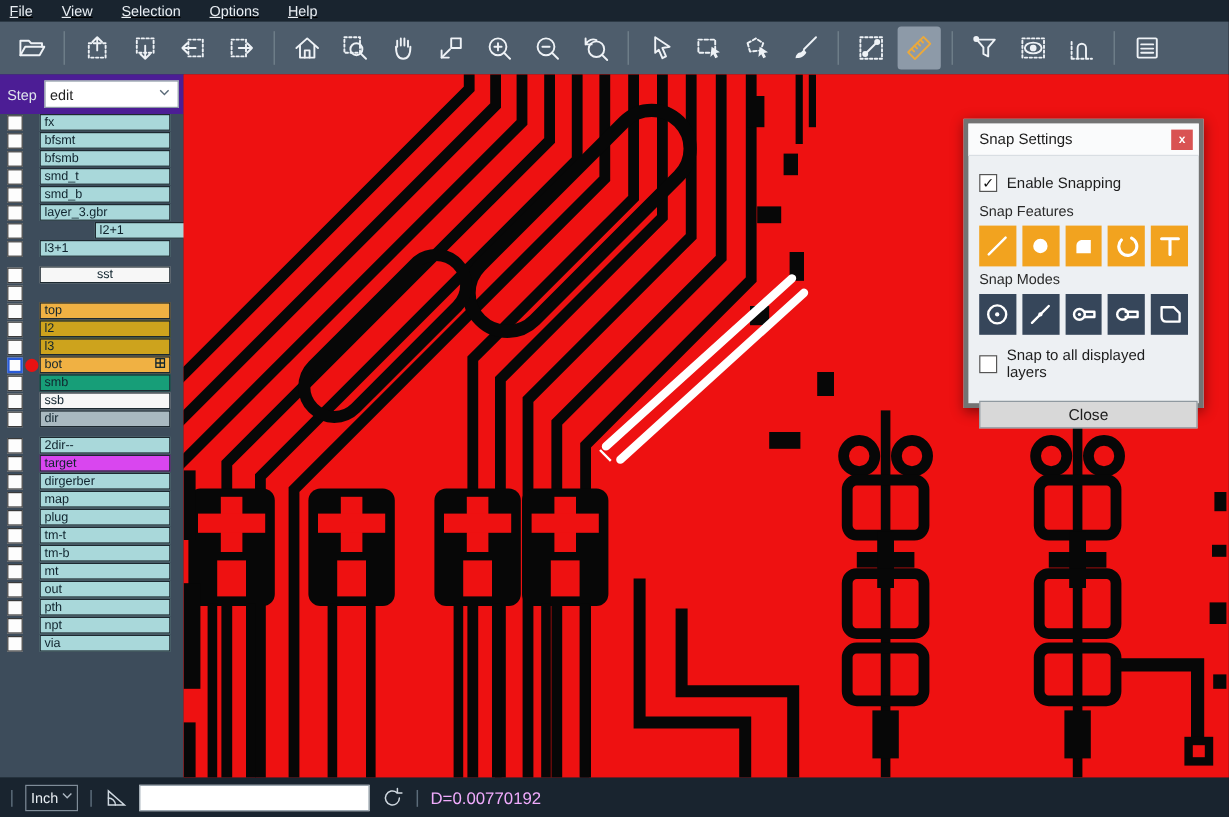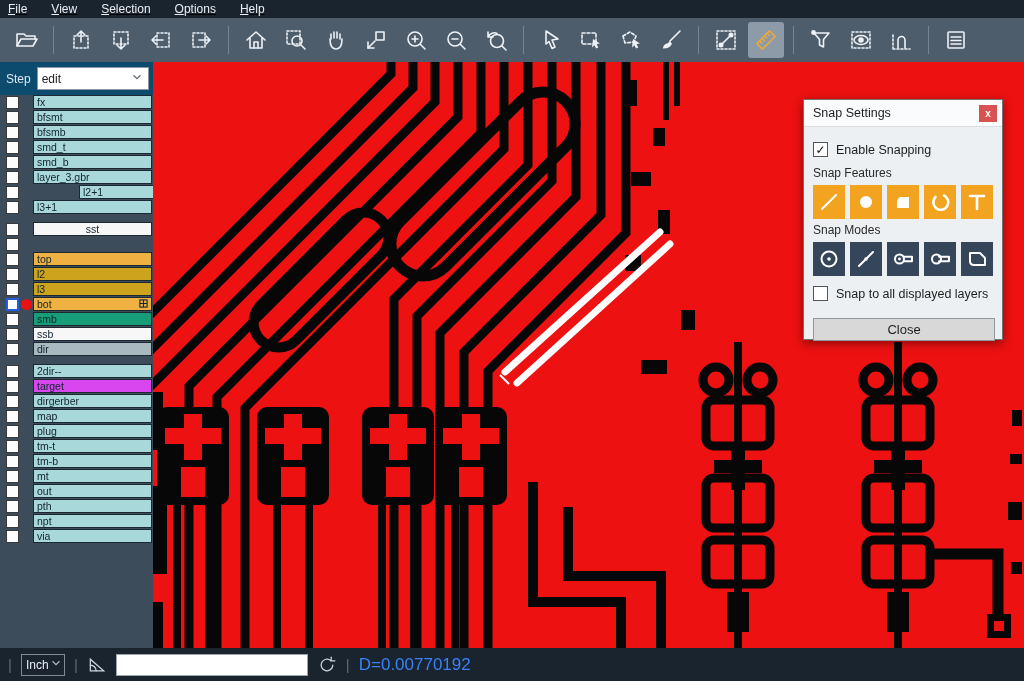--- a/index.html
+++ b/index.html
@@ -17,52 +17,52 @@
              display:flex; align-items:center; padding-left:8px; gap:4px; }
   .tbtn { width:36px; height:36px; display:flex; align-items:center; justify-content:center;
           color:#eef2f6; background:transparent; border:none; border-radius:3px; }
   .tbtn svg { width:24px; height:24px; fill:none; stroke:currentColor; stroke-width:1.6;
               stroke-linecap:round; stroke-linejoin:round; }
   .tbtn.active { background:#8d9aa8; color:#eba93c; }
   .tsep { width:1px; height:28px; background:#76858f; margin:0 5px; }
 
   
   #sidebar { position:absolute; left:0; top:62px; width:153px; height:586px; background:#3d4c5b; }
-  #steprow { height:33px; background:#0c4a6e; display:flex; align-items:center; padding-left:6px; gap:6px; }
+  #steprow { height:33px; background:#4c1d95; display:flex; align-items:center; padding-left:6px; gap:6px; }
   #steprow .lbl { color:#dfe6ec; font-size:12px; }
   .selectbox { background:#fff; border:1px solid #8b98a3; height:23px; display:flex; align-items:center;
                justify-content:space-between; padding:0 4px; font-size:12px; color:#222; }
   #step-select { width:112px; }
   .chev svg { width:14px; height:14px; stroke:#5a6a78; fill:none; stroke-width:2; }
   .lgroup { margin-bottom:7px; }
   .lgroup.g3 { margin-top:5px; }
   .lrow { position:relative; height:15px; }
   .lchk { position:absolute; left:6px; top:1px; width:13px; height:13px; background:#fdfdfd;
           border:1px solid #3a3a3a; }
   .lchk.sel { border:2px solid #2a5bd7; }
   .ldot { position:absolute; left:21px; top:2px; width:11px; height:11px; border-radius:50%; background:#e81212; }
-  .lcell { position:absolute; left:33px; top:0; width:119px; height:14px; border:1px solid #1d2930;
+  .lcell { position:absolute; left:33px; top:0; width:109px; height:14px; border:1px solid #1d2930;
            font-size:10.5px; color:#10242e; padding:0 3px; display:flex; align-items:center;
            justify-content:space-between; overflow:hidden; white-space:nowrap; }
   .lcell svg { width:9px; height:9px; stroke:#10242e; stroke-width:1.2; fill:none; flex:none; }
   #sb-info { position:absolute; left:0; top:487px; width:153px; height:99px; background:#7d92a1; }
   #sb-info .div { position:absolute; left:0; top:53px; width:153px; height:1px; background:#a5b6c2; }
   #sb-info .coord { position:absolute; left:7px; color:#f3f7fa; font-size:13.5px; }
   #sb-info .cx { top:58px; } #sb-info .cy { top:77px; }
 
   
   #canvas { position:absolute; left:153px; top:62px; width:871px; height:586px; background:#ee1111; }
   #canvas svg { display:block; --red:#ee1111; --blk:#070707; --wht:#ffffff; }
   .cb { fill:var(--red); } .ck { fill:var(--blk); }
   .ts { stroke:var(--blk); fill:none; stroke-width:9; }
   .tw { stroke:var(--wht); fill:none; }
 
   
   #dialog { position:absolute; left:803px; top:99px; width:200px; height:241px; background:#edf0f3;
-            border:1px solid #737373; box-shadow:0 3px 10px rgba(0,0,0,.45); }
+            border:4px solid #737373; box-shadow:0 3px 10px rgba(0,0,0,.45); }
   #dlg-title { height:27px; background:#fafbfc; border-bottom:1px solid #d9dee3; display:flex;
                align-items:center; justify-content:space-between; padding:0 5px 0 9px; }
   #dlg-title .t { font-size:12.5px; color:#1d1d1d; }
   #dlg-close { width:18px; height:17px; background:#d95252; color:#fff; font-size:10px; font-weight:bold;
                display:flex; align-items:center; justify-content:center; border:none; }
   .dlg-body { padding:8px 9px 0 9px; }
   .chkrow { display:flex; align-items:center; gap:8px; margin:7px 0 9px 0; }
   .chkbox { width:15px; height:15px; background:#fff; border:1px solid #555; font-size:12px; color:#111;
             display:flex; align-items:center; justify-content:center; }
   .chkbox.checked::after { content:"\2713"; }
@@ -80,21 +80,21 @@
   
   #statusbar { position:absolute; left:0; top:648px; width:1024px; height:33px; background:#19242f;
                display:flex; align-items:center; gap:9px; padding-left:8px; }
   .ssep { color:#5c6c7a; font-size:15px; }
   #unit-select { width:44px; height:22px; background:transparent; border:1px solid #7f8c98; color:#e9eef3; }
   #unit-select .chev svg { stroke:#aeb9c3; }
   .sico { width:20px; height:20px; }
   .sico svg { width:20px; height:20px; stroke:#cfd8e0; fill:none; stroke-width:1.5; stroke-linecap:round; }
   #cmd-input { width:192px; height:22px; border:1px solid #9aa5ae; background:#fff; font-size:12px;
                padding:0 4px; font-family:"Liberation Sans",sans-serif; }
-  #dist { color:#3b82f6; font-size:17px; }
+  #dist { color:#f0abfc; font-size:14px; }
 </style>
 </head>
 <body>
 
 <div id="app">
 
   <div id="menubar">
       <span class="menu-item"><u>F</u>ile</span>
       <span class="menu-item"><u>V</u>iew</span>
       <span class="menu-item"><u>S</u>election</span>

